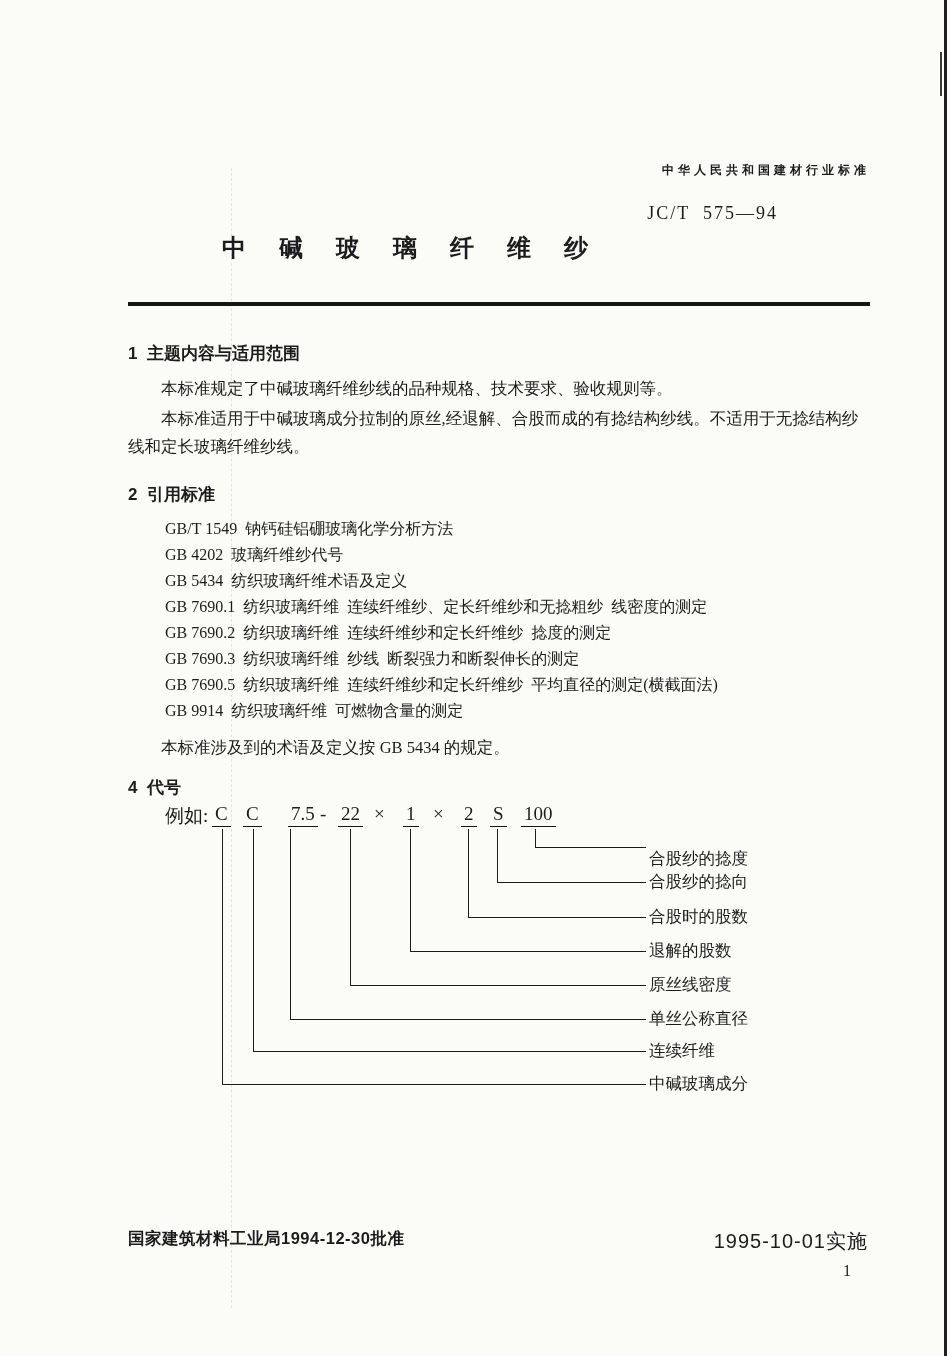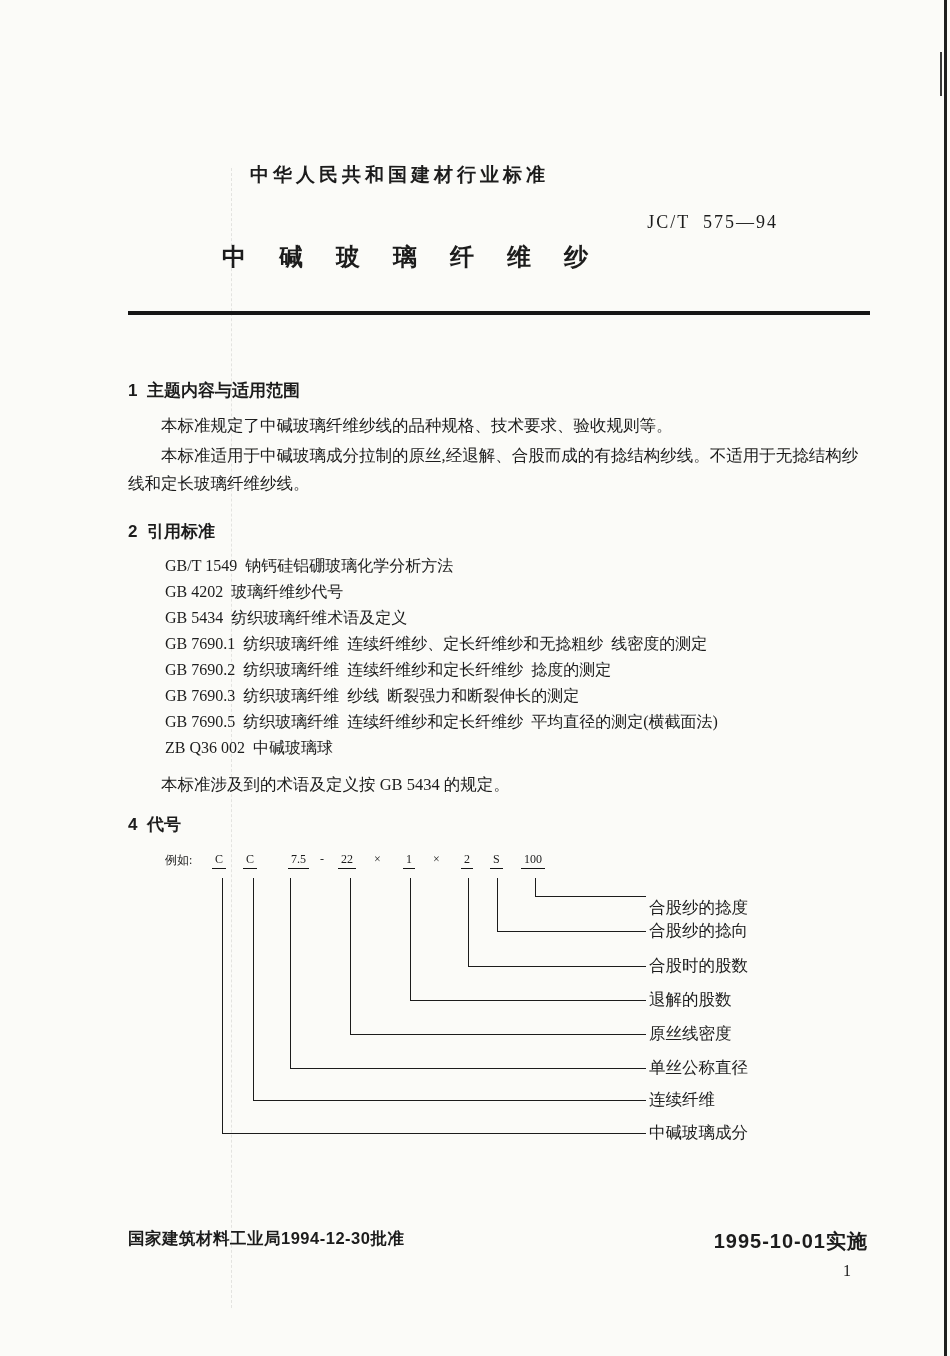--- a/index.html
+++ b/index.html
@@ -17,59 +17,59 @@
     padding:162px 80px 0 128px;
     box-sizing:border-box;
   }
   
   .edge-bar-right{position:absolute;top:0;right:3px;width:3px;height:1356px;background:#1f1f1f;}
   .edge-tick{position:absolute;top:52px;right:8px;width:2px;height:44px;background:#3a3a3a;}
   .fold-line{position:absolute;left:231px;top:168px;height:1140px;width:0;border-left:1px dashed #c8c8c4;opacity:.45;}
 
   .std-label{
     font-family:"Liberation Sans","DejaVu Sans",sans-serif;
-    font-weight:bold;font-size:19px;letter-spacing:4px;
-    margin-left:122px;white-space:pre-wrap;
+    font-weight:bold;font-size:12px;letter-spacing:4px;
+    margin-left:122px;white-space:pre-wrap;text-align:right;
   }
   .doc-number{
     font-size:18px;letter-spacing:2px;
     text-align:right;padding-right:92px;margin-top:24px;
     white-space:pre-wrap;
   }
   .doc-title{
     font-family:"Liberation Sans","DejaVu Sans",sans-serif;
     font-weight:bold;font-size:24px;letter-spacing:33px;
     margin-left:94px;margin-top:8px;
   }
   .rule{height:4px;background:#161616;margin-top:38px;}
 
   .sec-heading{
     font-family:"Liberation Sans","DejaVu Sans",sans-serif;
     font-weight:bold;font-size:17px;
     margin-top:0;white-space:pre-wrap;
   }
-  .h-sec1{margin-top:64px;}
+  .h-sec1{margin-top:36px;}
   .h-sec2{margin-top:22px;}
   .h-sec3{margin-top:14px;}
   .h-sec4{margin-top:14px;}
 
   .para{
     font-size:16.5px;line-height:28px;
     text-indent:2em;margin-top:10px;white-space:pre-wrap;
   }
   .para-tight{margin-top:2px;}
 
   .refs{margin-top:10px;}
   .ref-line{
     font-size:16px;line-height:26px;
     margin-left:37px;white-space:pre-wrap;
   }
 
   
-  .example-row{position:relative;height:26px;margin-top:16px;font-size:12px;}
+  .example-row{position:relative;height:26px;margin-top:4px;font-size:19px;}
   .example-prefix{position:absolute;left:37px;top:0;}
   .code-part{position:absolute;top:0;text-align:center;}
   .code-part.u{border-bottom:1px solid #141414;padding:0 3px 1px 3px;}
 
   
   .diagram{position:relative;height:266px;}
   .connector{
     position:absolute;top:0;
     border-left:1px solid #1c1c1c;
     border-bottom:1px solid #1c1c1c;
@@ -81,21 +81,21 @@
 
   
   .footer-approval{
     position:absolute;left:128px;top:1228px;
     font-family:"Liberation Sans","DejaVu Sans",sans-serif;
     font-weight:bold;font-size:16.5px;letter-spacing:.5px;
   }
   .footer-impl{
     position:absolute;right:82px;top:1228px;
     font-family:"Liberation Sans","DejaVu Sans",sans-serif;
-    font-weight:bold;font-size:20px;letter-spacing:1px;text-align:right;
+    font-weight:normal;font-size:20px;letter-spacing:1px;text-align:right;
   }
   .footer-page{
     position:absolute;left:843px;top:1262px;
     font-size:16px;
   }
 </style>
 </head>
 <body>
 
 <div class="page">
@@ -120,21 +120,21 @@
 
     <div class="sec-heading h-sec2">2  引用标准</div>
     <div class="refs">
       <div class="ref-line">GB/T 1549  钠钙硅铝硼玻璃化学分析方法</div>
       <div class="ref-line">GB 4202  玻璃纤维纱代号</div>
       <div class="ref-line">GB 5434  纺织玻璃纤维术语及定义</div>
       <div class="ref-line">GB 7690.1  纺织玻璃纤维  连续纤维纱、定长纤维纱和无捻粗纱  线密度的测定</div>
       <div class="ref-line">GB 7690.2  纺织玻璃纤维  连续纤维纱和定长纤维纱  捻度的测定</div>
       <div class="ref-line">GB 7690.3  纺织玻璃纤维  纱线  断裂强力和断裂伸长的测定</div>
       <div class="ref-line">GB 7690.5  纺织玻璃纤维  连续纤维纱和定长纤维纱  平均直径的测定(横截面法)</div>
-      <div class="ref-line">ZB Q36 002  中碱玻璃球</div>
+      <div class="ref-line">GB 9914  纺织玻璃纤维  可燃物含量的测定</div>
     </div>
 
     <div class="para">本标准涉及到的术语及定义按 GB 5434 的规定。</div>
 
     <div class="sec-heading h-sec4">4  代号</div>
 
     <div class="example-row">
       <span class="example-prefix">例如:</span>
       <span class="code-part u" style="left:84px;">C</span>
       <span class="code-part u" style="left:115px;">C</span>

